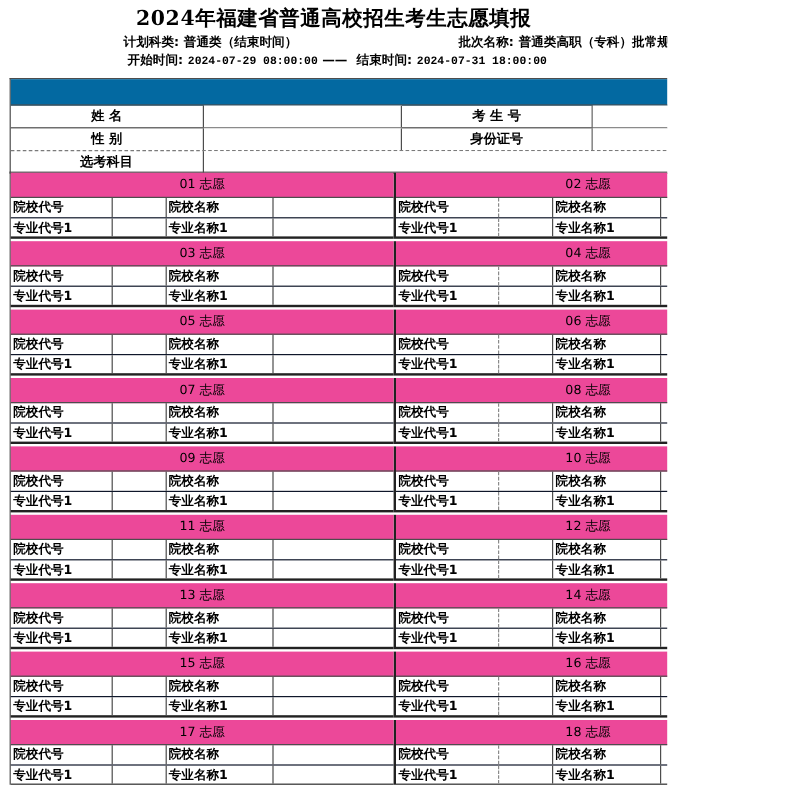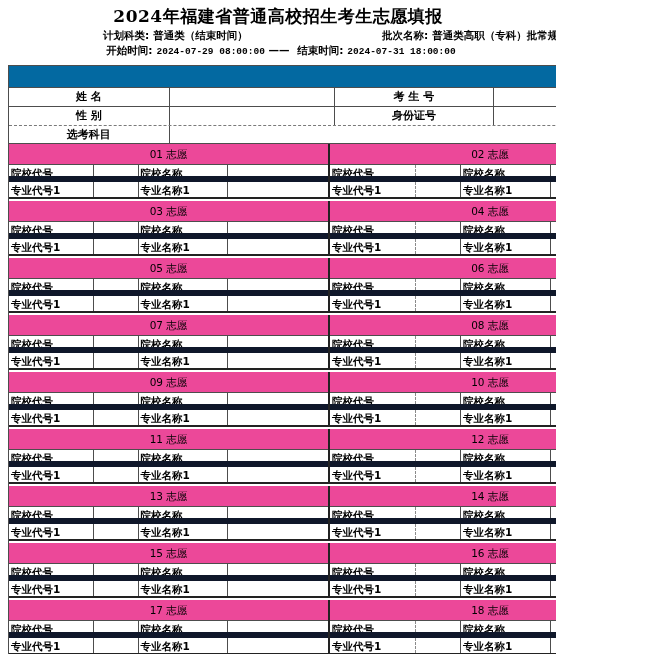--- a/index.html
+++ b/index.html
@@ -101,21 +101,21 @@
     font-size:10.5px;
     border-bottom:1px solid #4d4d4d;
     box-sizing:border-box;
     overflow:hidden;
     white-space:nowrap;
   }
   .vrow{
     display:flex;
     height:17px;
     box-sizing:border-box;
-    border-bottom:6px solid #0f172a;
+    border-bottom:1px solid #0f172a;
   }
   .vrow.last{border-bottom:2px solid #222;}
   .vc{
     box-sizing:border-box;
     font-size:10.5px;
     font-weight:bold;
     line-height:16px;
     padding-left:2px;
     overflow:hidden;
     white-space:nowrap;

